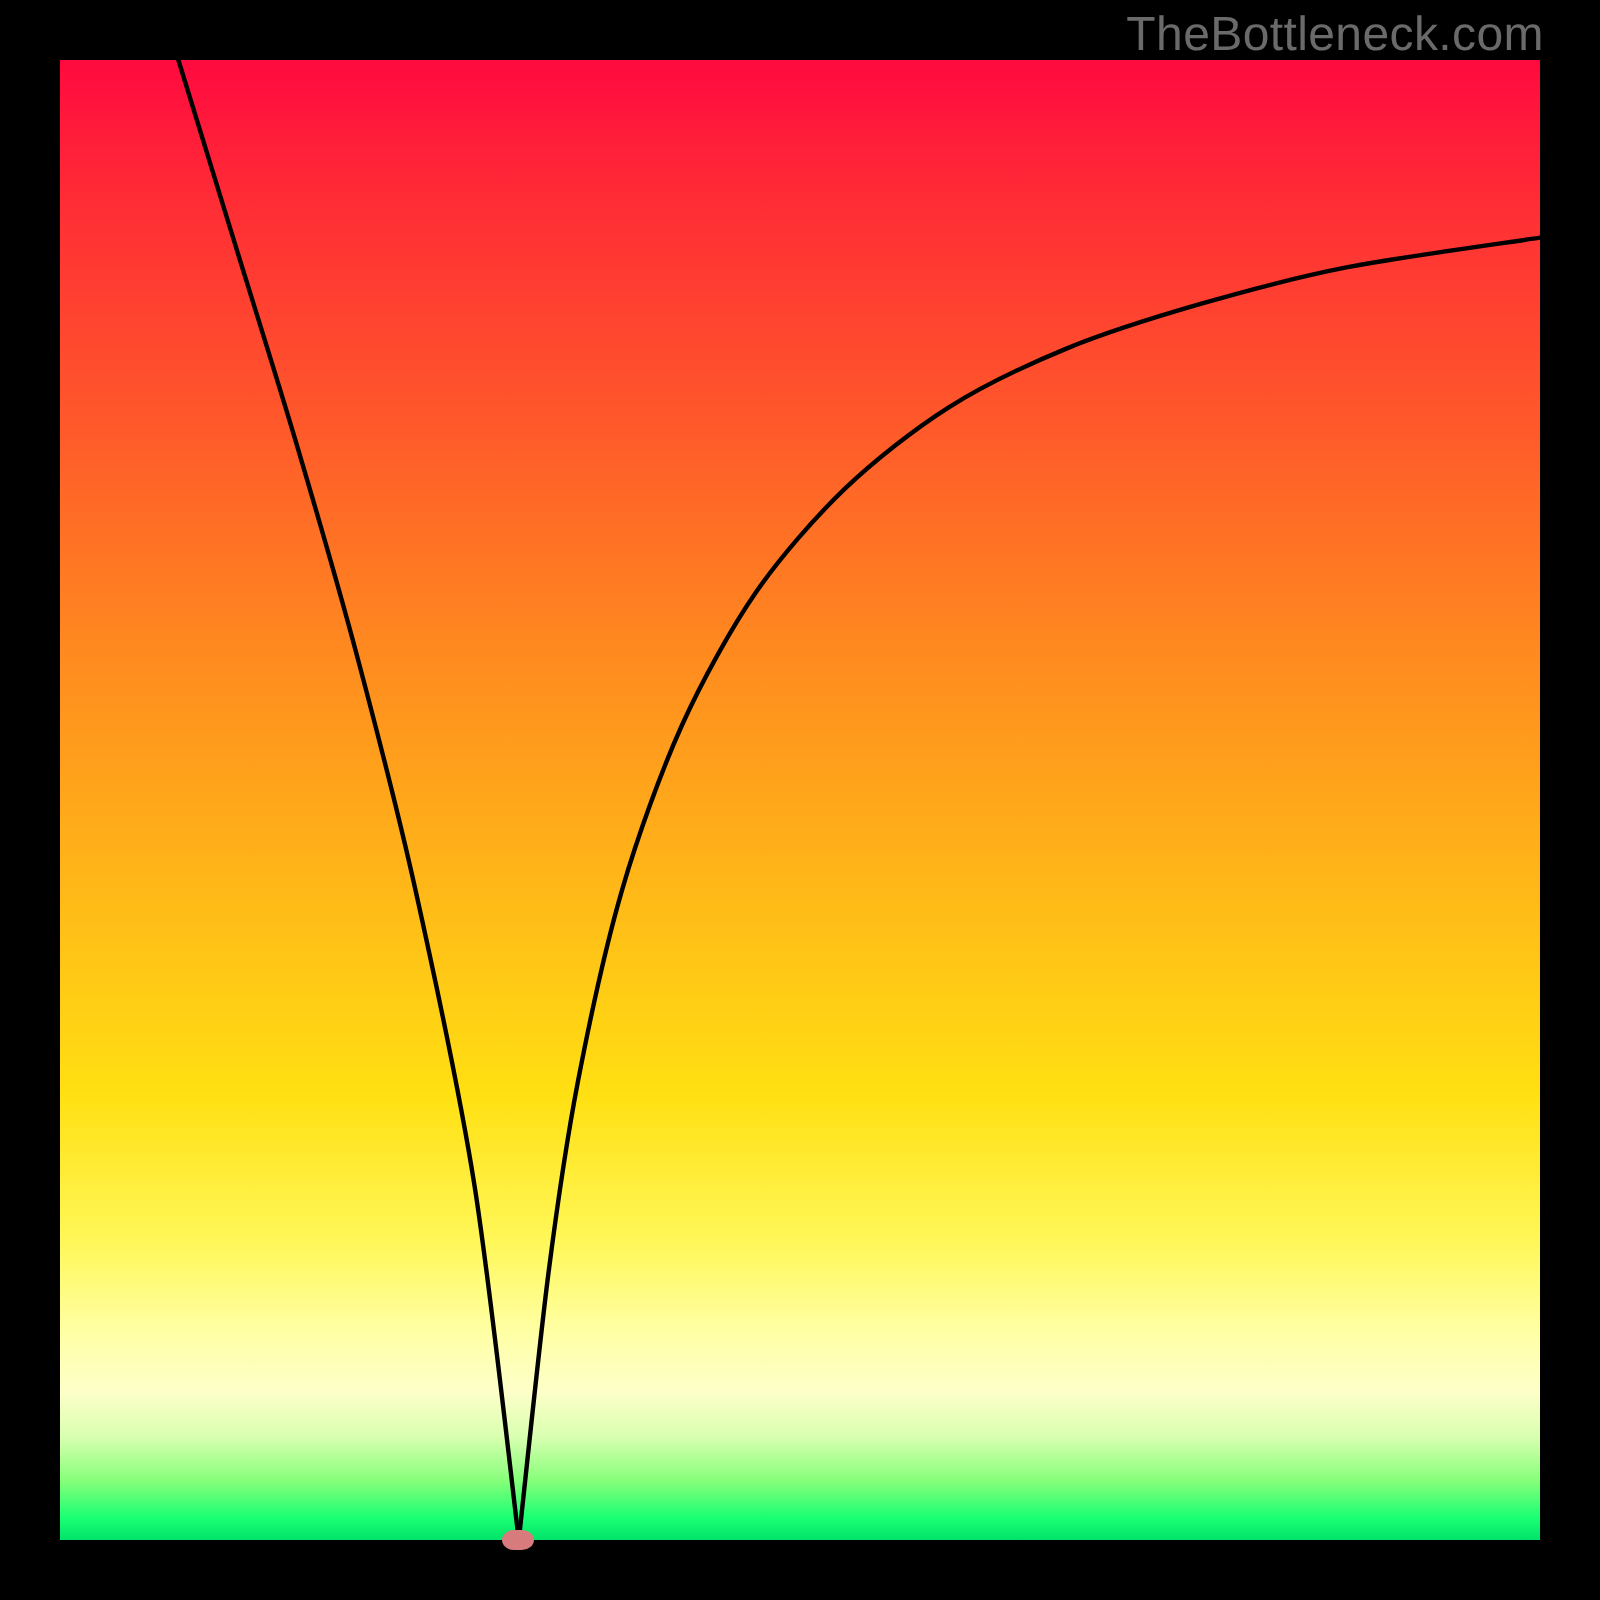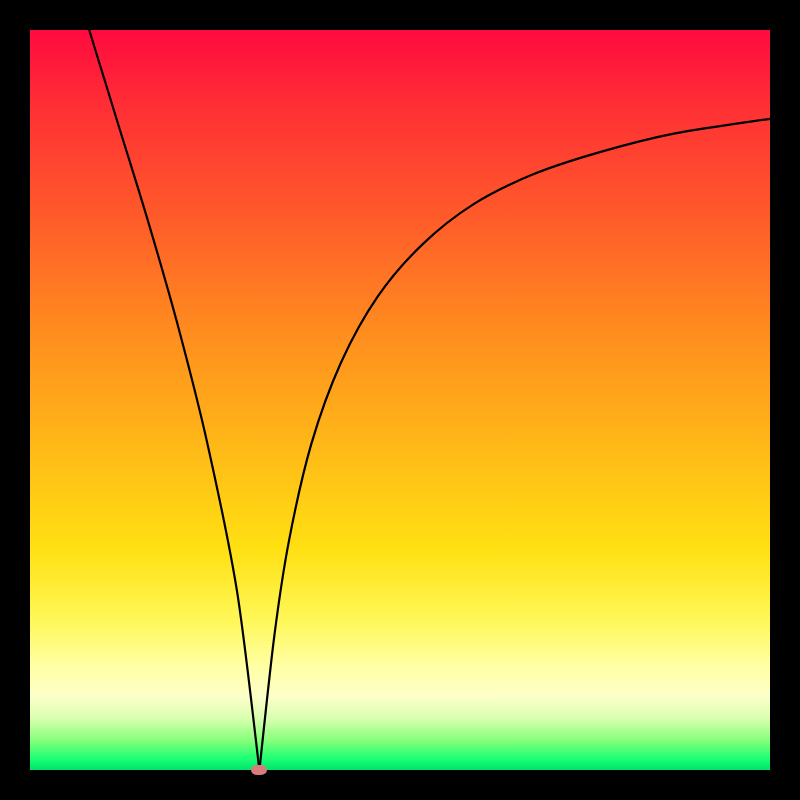--- a/index.html
+++ b/index.html
@@ -65,20 +65,21 @@
     border-radius: 6px / 5px;
     background: #d87b7d;
     transform: translate(-50%, -50%);
   }
 </style>
 </head>
 <body>
 
 <div class="frame">
 
+  <div class="watermark">TheBottleneck.com</div>
 
   <div class="plot-area">
 
     <svg class="curve" viewBox="0 0 740 740" preserveAspectRatio="none">
       <path d="M 59.20 0.00 C 63.64 14.43, 79.92 67.34, 88.80 96.20 C 97.68 125.06, 109.52 162.43, 118.40 192.40 C 127.28 222.37, 139.12 262.70, 148.00 296.00 C 156.88 329.30, 168.72 374.44, 177.60 414.40 C 186.48 454.36, 199.43 513.56, 207.20 562.40 C 214.97 611.24, 226.07 713.36, 229.40 740.00" fill="none" stroke="#000000" stroke-width="2.2" stroke-linecap="round" stroke-linejoin="round"></path>
       <path d="M 229.40 740.00 C 231.62 720.02, 239.76 641.21, 244.20 606.80 C 248.64 572.39, 253.45 539.46, 259.00 510.60 C 264.55 481.74, 273.43 441.04, 281.20 414.40 C 288.97 387.76, 300.81 355.20, 310.80 333.00 C 320.79 310.80, 335.59 284.16, 347.80 266.40 C 360.01 248.64, 377.77 228.48, 392.20 214.60 C 406.63 200.73, 427.35 184.44, 444.00 173.90 C 460.65 163.35, 484.33 152.07, 503.20 144.30 C 522.07 136.53, 548.71 128.21, 569.80 122.10 C 590.89 116.00, 618.27 108.60, 643.80 103.60 C 669.33 98.61, 725.57 91.02, 740.00 88.80" fill="none" stroke="#000000" stroke-width="2.2" stroke-linecap="round" stroke-linejoin="round"></path>
     </svg>
 
     <div class="marker" style="left: 229.4px; top: 740px; background: rgb(216, 123, 125);"></div>
   </div>

